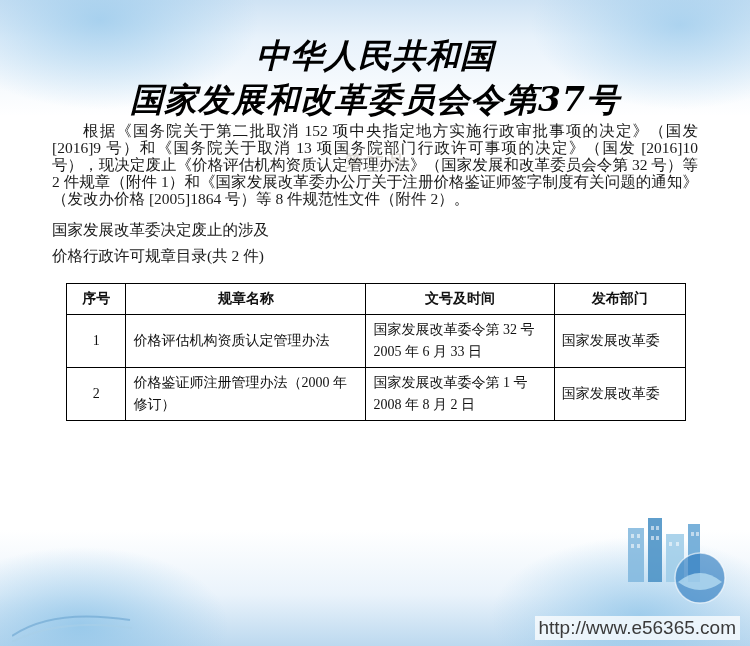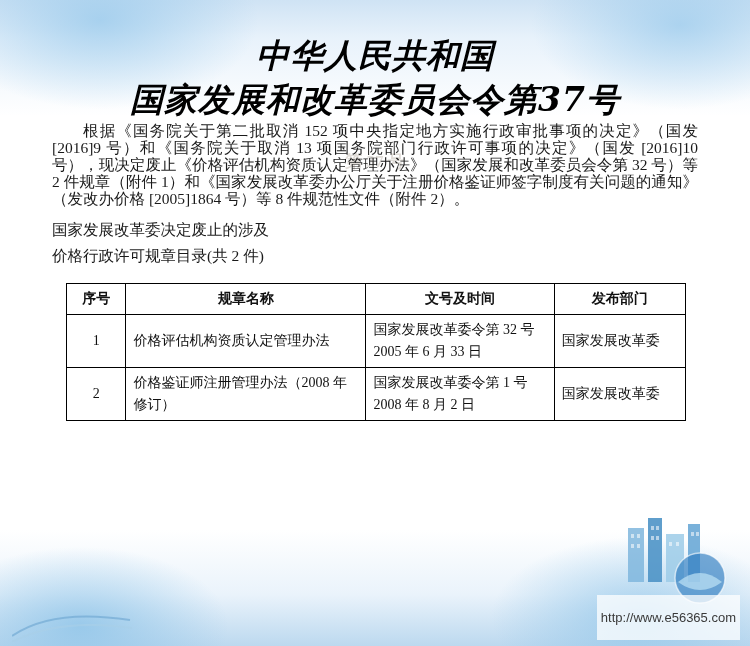--- a/index.html
+++ b/index.html
@@ -161,24 +161,24 @@
     bottom: 38px;
     width: 120px;
     height: 96px;
     z-index: 2;
   }
   .watermark {
     position: absolute;
     right: 10px;
     bottom: 6px;
     font-family: "Liberation Sans", sans-serif;
-    font-size: 13px;
+    font-size: 19px;
     color: #3a3a3a;
     background: rgba(255,255,255,0.75);
-    padding: 15px 4px;
+    padding: 1px 4px;
     z-index: 5;
   }
   .deco-swoosh {
     position: absolute;
     left: 12px;
     bottom: 4px;
     width: 120px;
     height: 40px;
     z-index: 2;
     opacity: 0.8;
@@ -227,21 +227,21 @@
         <td class="col-no">1</td>
         <td class="col-name">价格评估机构资质认定管理办法</td>
         <td class="col-doc">
           <div>国家发展改革委令第 32 号</div>
           <div>2005 年 6 月 33 日</div>
         </td>
         <td class="col-dept">国家发展改革委</td>
       </tr>
       <tr>
         <td class="col-no">2</td>
-        <td class="col-name">价格鉴证师注册管理办法（2008 年修订）</td>
+        <td class="col-name">价格鉴证师注册管理办法（2000 年修订）</td>
         <td class="col-doc">
           <div>国家发展改革委令第 1 号</div>
           <div>2008 年 8 月 2 日</div>
         </td>
         <td class="col-dept">国家发展改革委</td>
       </tr>
     </tbody>
   </table>
 
   <svg class="deco-city" viewBox="0 0 120 96">

